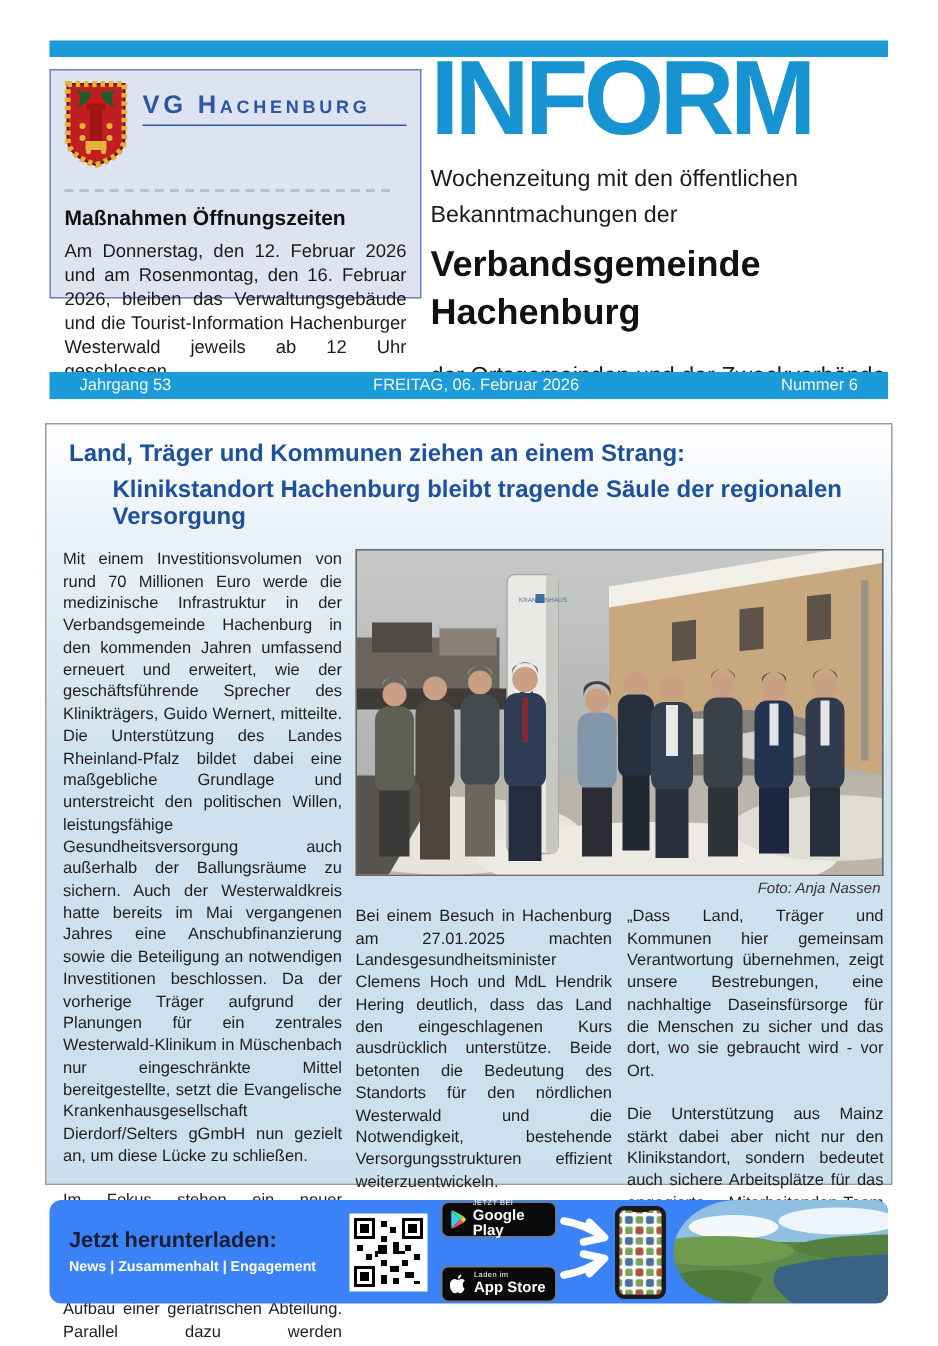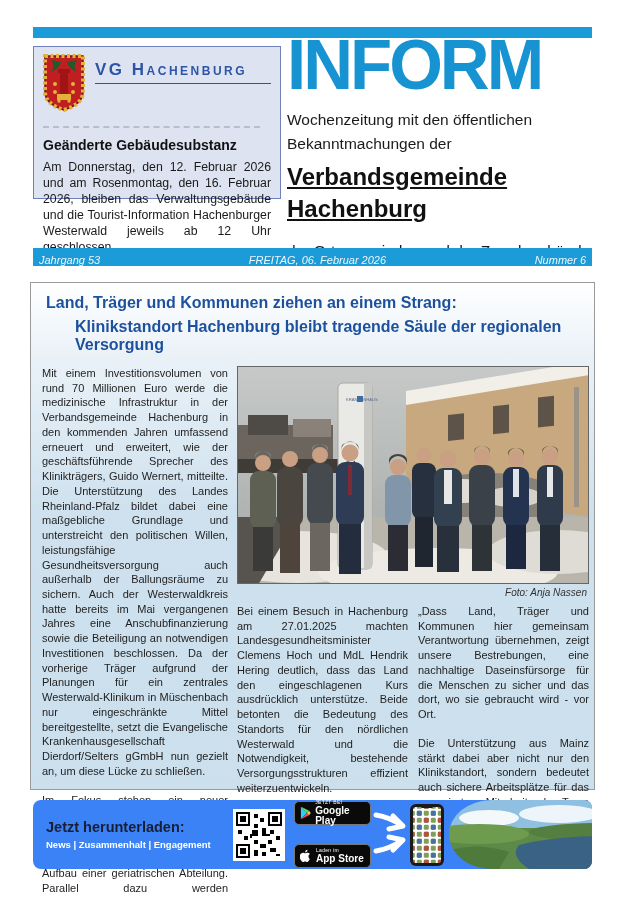--- a/index.html
+++ b/index.html
@@ -17,26 +17,26 @@
   .brand { color:#2d55a5; font-size:17px; letter-spacing:2.5px; font-weight:600; white-space:nowrap; }
   .brand-rule { border-bottom:1.5px solid #2d55a5; margin-top:3px; }
   .dashed-line { border-bottom:2px dashed #b9bdd2; margin:14px 0 9px 0; width:95%; }
   .notice-title { font-weight:700; font-size:14px; color:#111; margin-bottom:7px; }
   .notice-body { font-size:12.3px; line-height:1.3; text-align:justify; font-weight:500; color:#1a1a1a; }
 
   
   .mast { position:absolute; left:287px; top:30px; width:305px; }
   .mast-logo { color:#1793d2; font-weight:800; font-size:69px; letter-spacing:-3px; line-height:1; transform:scaleY(1.02); transform-origin:left top; }
   .mast-sub { font-size:15.5px; color:#1a1a1a; line-height:1.55; margin-top:9px; }
-  .mast-pub { font-size:24px; font-weight:700; color:#111; line-height:1.32; margin-top:5px;text-decoration:underline; }
+  .mast-pub { font-size:24px; font-weight:700; color:#111; line-height:1.32; margin-top:5px; }
   .mast-sub2 { font-size:15.5px; color:#1a1a1a; margin-top:18px; }
 
   
   .date-bar { position:absolute; left:33px; top:248px; width:559px; height:18px; background:#1b9bd7;
-    color:#eef7fc; font-size:11px; display:flex; align-items:flex-end; padding:0 6px;font-style:italic; }
+    color:#eef7fc; font-size:11px; display:flex; align-items:center; padding:0 20px; }
   .date-bar .mid { flex:1; text-align:center; }
 
   
   .article { position:absolute; left:30px; top:282px; width:565px; height:508px;
     border:1px solid #9a9a9a; background:linear-gradient(#ffffff 0%, #eaf2f8 14%, #cfe1ee 45%, #cbdfec 100%);
     padding:11px 9px 8px 9px; }
   .hl1 { color:#1d509d; font-weight:700; font-size:16px; padding-left:6px; }
   .hl2 { color:#1d509d; font-weight:700; font-size:16px; padding-left:35px; margin-top:6px; }
   .subhl { color:#00a14e; font-weight:700; font-size:13.5px; padding-left:6px; margin-top:10px; }
   .cols { display:flex; margin-top:12px; padding:0 2px; }
@@ -89,21 +89,21 @@
         <circle cx="30" cy="38" r="2" fill="#e3b23a"></circle>
       <circle cx="16" cy="47" r="1.7" fill="#e3b23a"></circle>
         <circle cx="26" cy="47" r="1.7" fill="#e3b23a"></circle>
     </svg>
     <div class="brand-wrap">
       <div class="brand" style="font-variant:small-caps;">VG Hachenburg</div>
       <div class="brand-rule"></div>
     </div>
   </div>
   <div class="dashed-line"></div>
-  <div class="notice-title">Geänderte Gebäudesubstanz</div>
+  <div class="notice-title">Maßnahmen Öffnungszeiten</div>
   <div class="notice-body">Am Donnerstag, den 12. Februar 2026 und am Rosenmontag, den 16. Februar 2026, bleiben das Verwaltungsgebäude und die Tourist-Information Hachenburger Westerwald jeweils ab 12 Uhr geschlossen.</div>
 </div>
 
 <div class="mast">
   <div class="mast-logo">INFORM</div>
   <div class="mast-sub">
     <div>Wochenzeitung mit den öffentlichen</div>
     <div>Bekanntmachungen der</div>
   </div>
   <div class="mast-pub">

